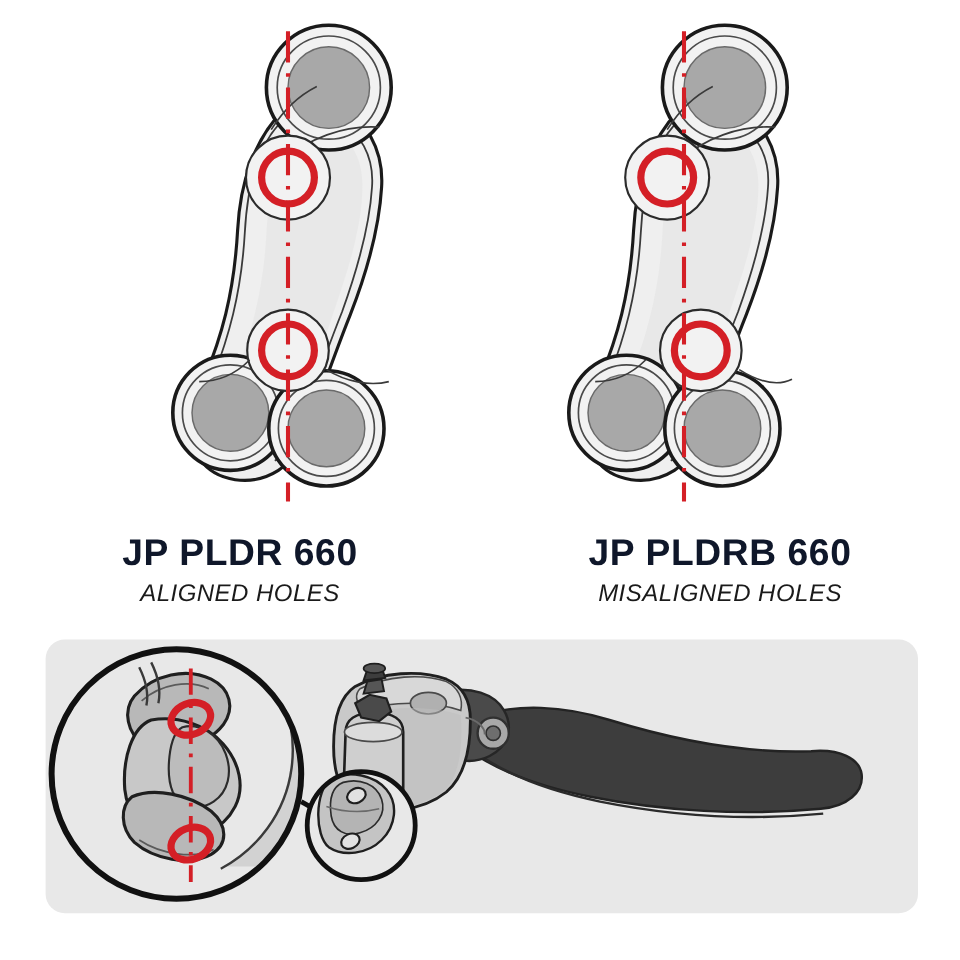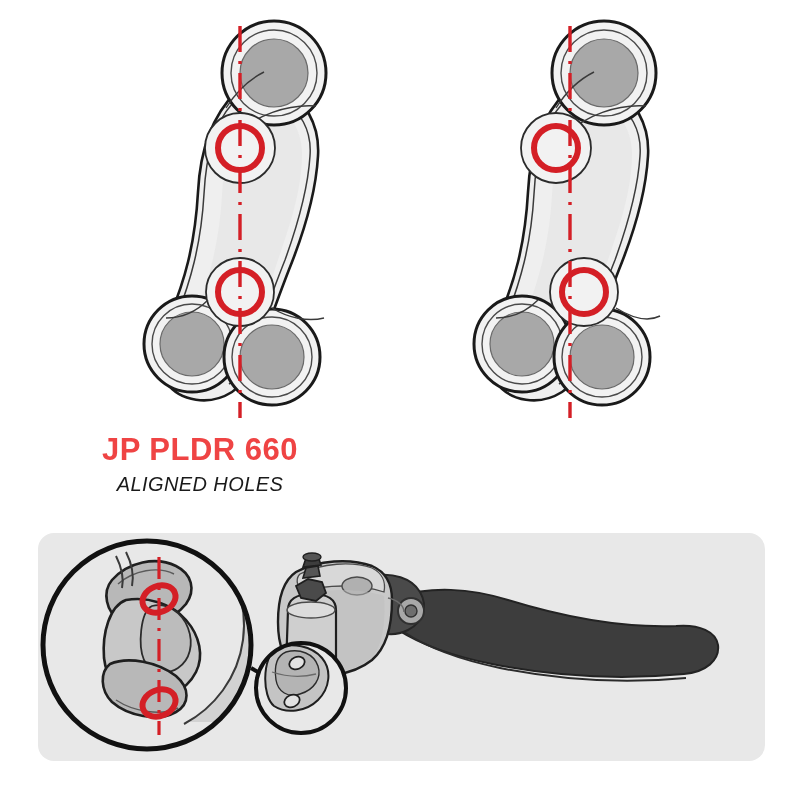--- a/index.html
+++ b/index.html
@@ -38,23 +38,24 @@
   }
   .label-col {
     width: 400px;
     text-align: center;
   }
   .part-title {
     font-family: "Liberation Sans", sans-serif;
     font-weight: bold;
     font-size: 31px;
     letter-spacing: 0.5px;
-    color: #ef4444;
+    color: #0f172a;
     line-height: 36px;
     white-space: nowrap;
+    margin-top: 11px;
   }
   .part-sub {
     font-family: "Liberation Sans", sans-serif;
     font-style: italic;
     font-size: 20px;
     letter-spacing: 0.4px;
     color: #1a1a1a;
     line-height: 26px;
     margin-top: 3px;
     white-space: nowrap;
@@ -345,19 +346,23 @@
         </g>
       </g>
     </g>
   </svg>
 
   <div class="labels-row">
     <div class="label-col">
       <div class="part-title">JP PLDR 660</div>
       <div class="part-sub">ALIGNED HOLES</div>
     </div>
+    <div class="label-col">
+      <div class="part-title">JP PLDRB 660</div>
+      <div class="part-sub">MISALIGNED HOLES</div>
+    </div>
   </div>
 
   <span class="sr">Motorcycle brake lever perch hole alignment comparison diagram</span>
   <span class="sr">enlarged view of perch clamp showing two holes on centerline</span>
   <span class="sr">connector line from small source circle to large magnified circle</span>
   <span class="sr">master cylinder perch with banjo bolt and dark brake lever</span>
 </div>
 
 </body></html>

